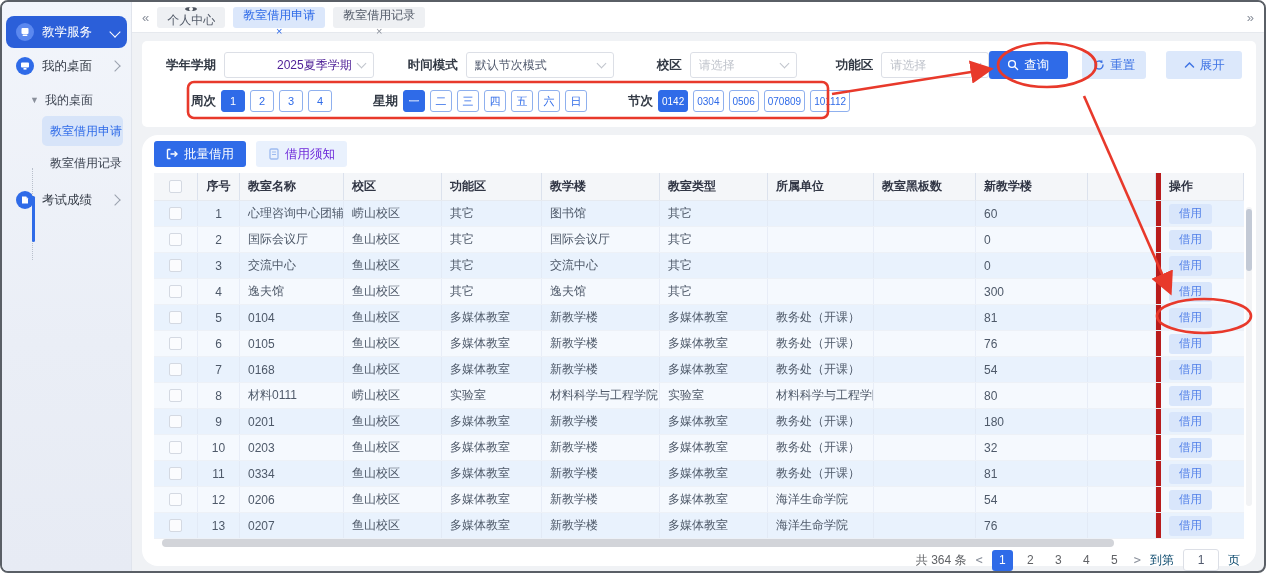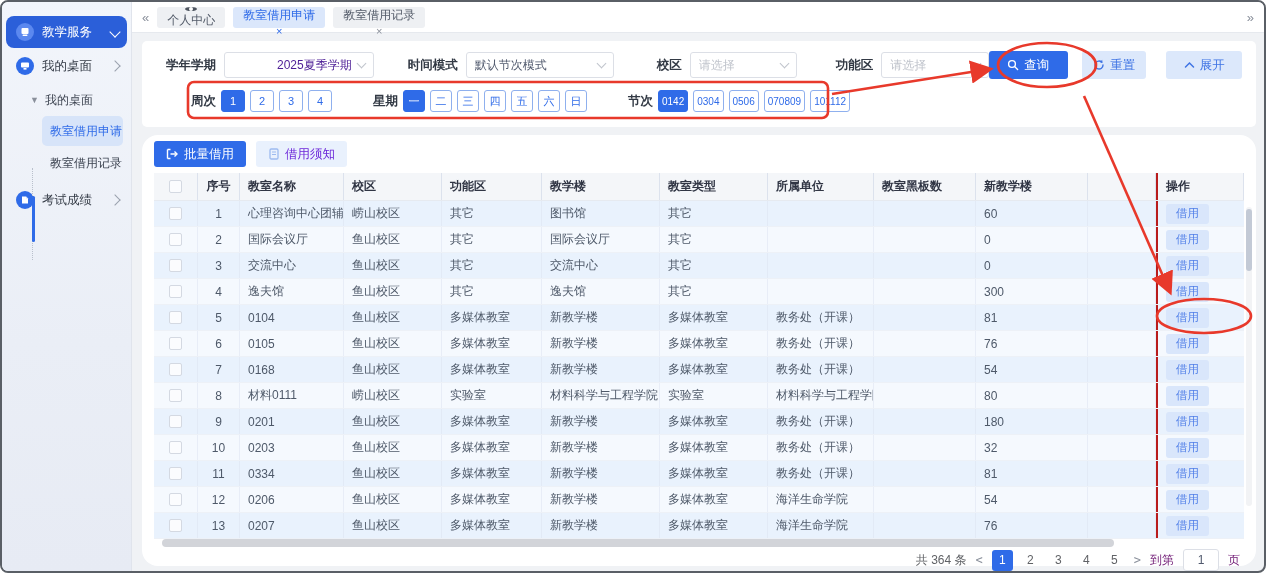--- a/index.html
+++ b/index.html
@@ -74,36 +74,36 @@
   .tr.head { height:28px; background:#f4f6f9; color:#303544; font-weight:bold; border-bottom:1px solid #e6eaf0; }
   .td { padding-left:8px; white-space:nowrap; overflow:hidden; height:100%; display:flex; align-items:center; border-right:1px solid rgba(220,228,240,.55); }
   .tr.head .td { border-right:1px solid rgba(210,218,232,.7); }
   .td.center { justify-content:center; padding-left:0; }
   .td.nob { border-right:none; }
   .c-cb { width:44px; flex:0 0 44px; } .c0 { width:42px; flex:0 0 42px; }
   .c1 { width:104px; flex:0 0 104px; } .c2 { width:98px; flex:0 0 98px; }
   .c3 { width:100px; flex:0 0 100px; } .c4 { width:118px; flex:0 0 118px; }
   .c5 { width:108px; flex:0 0 108px; } .c6 { width:106px; flex:0 0 106px; }
   .c7 { width:102px; flex:0 0 102px; } .c8 { width:112px; flex:0 0 112px; }
-  .c-fill { flex:1; } .c-act { width:88px; flex:0 0 88px; border-left:2px solid #b91c1c; }
+  .c-fill { flex:1; } .c-act { width:88px; flex:0 0 88px; border-left:5px solid #b91c1c; }
   .tr.odd { background:#e9f2fd; } .tr.even { background:#f5f9fe; }
   .cb { width:13px; height:13px; border:1px solid #d4d9e2; border-radius:2px; background:#fbfcfe; display:inline-block; cursor:pointer; }
   .act-btn { height:20px; padding:0 10px; background:#d9e6fb; color:#4f7ee8; border-radius:3px; font-size:11.5px; display:inline-flex; align-items:center; cursor:pointer; }
   .vscroll { position:absolute; right:4px; top:72px; bottom:60px; width:6px; background:#f2f3f5; border-radius:3px; }
   .vthumb { position:absolute; top:2px; left:0; width:6px; height:62px; background:#c3cad6; border-radius:3px; }
   .hscroll { margin-top:auto; height:8px; flex:0 0 8px; position:relative; }
   .hthumb { position:absolute; left:8px; top:0; height:8px; width:952px; background:#d2d4d9; border-radius:4px; }
 
   
   .pager { flex:0 0 24px; display:flex; align-items:center; justify-content:flex-end; gap:9px; font-size:12px; color:#606266; padding:2px 4px 0 0; }
   .pg-arrow { color:#8a909b; cursor:pointer; font-family:"DejaVu Sans Mono",monospace; }
   .pg { width:21px; height:21px; display:inline-flex; align-items:center; justify-content:center; border-radius:3px; cursor:pointer; }
   .pg.active { background:#2f6be8; color:#fff; }
   .goto-input { width:36px; height:22px; border:1px solid #dcdfe6; border-radius:3px; text-align:center; font-size:12px; color:#515a6e; }
-  .goto-txt { color:#701a75; }
+  .goto-txt { color:#0c4a6e; }
 
   
   .annot { position:absolute; left:0; top:0; pointer-events:none; z-index:50; }
   svg.ic { display:block; }
 </style>
 </head>
 <body>
 
 <div class="frame">
 

